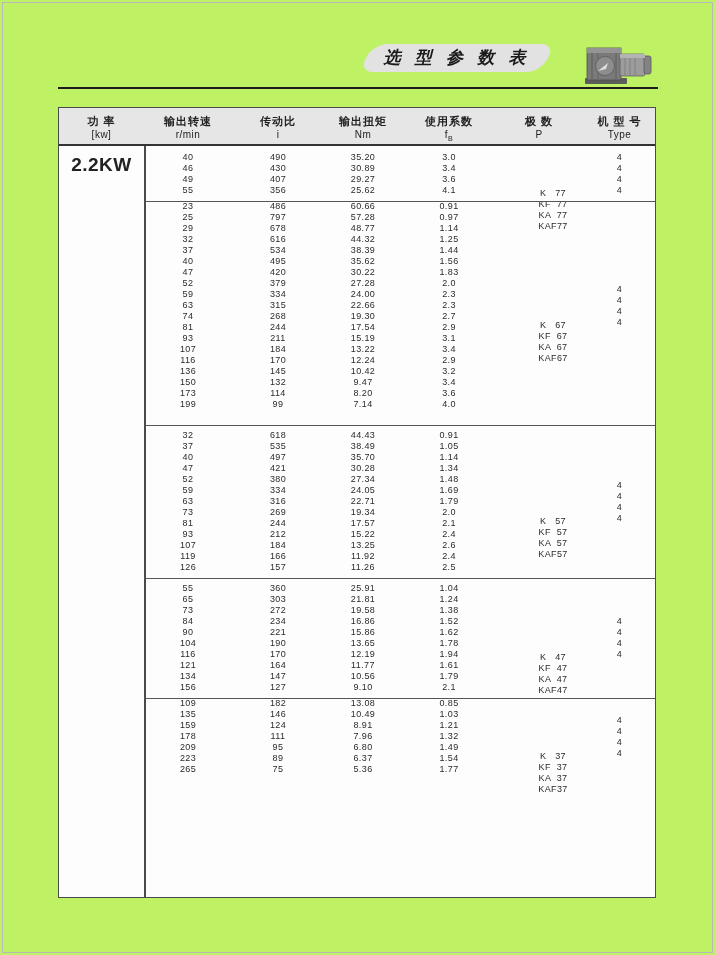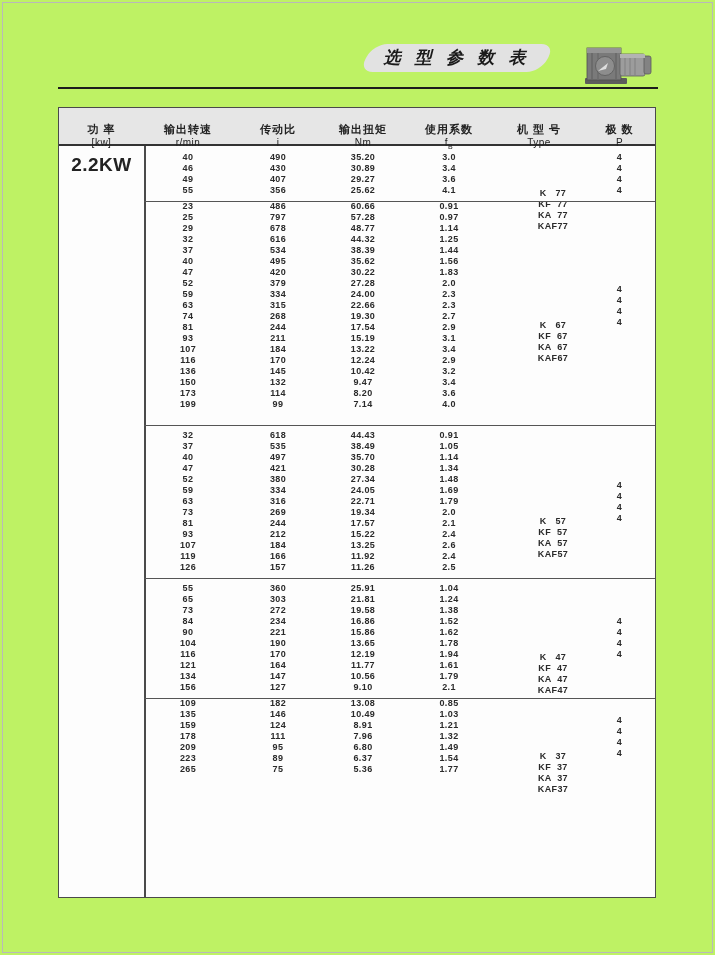--- a/index.html
+++ b/index.html
@@ -30,30 +30,30 @@
   }
   .col1-divider{position:absolute;left:85px;top:0;bottom:0;width:1.5px;background:#4a4a4a;}
 
   .thead{
     position:relative;height:38px;background:#e6e6e6;border-bottom:2px solid #333;
     box-sizing:border-box;display:flex;
   }
   .th-power{width:85px;flex:none;text-align:center;}
   .th-grid{flex:none;display:grid;grid-template-columns:88px 92px 78px 94px 86px 75px;width:513px;}
   .th{text-align:center;}
-  .th .zh{display:block;font-size:11px;font-weight:bold;letter-spacing:1px;margin-top:14px;line-height:14px;}
+  .th .zh{display:block;font-size:11px;font-weight:bold;letter-spacing:1px;margin-top:6px;line-height:14px;}
   .th .en{display:block;font-size:10px;line-height:13px;letter-spacing:0.5px;}
   .th .en sub{font-size:7px;}
 
   .power-value{
     position:absolute;left:0;top:46px;width:85px;text-align:center;
     font-size:19px;font-weight:bold;letter-spacing:0.5px;
   }
 
-  .groups{position:absolute;left:0;top:38px;right:0;bottom:0;font-weight:bold;}
+  .groups{position:absolute;left:0;top:38px;right:0;bottom:0;}
   .group{position:relative;box-sizing:border-box;}
   .group .sep{position:absolute;left:85px;right:0;top:0;height:1px;background:#555;}
   .rows{position:relative;margin-left:85px;width:513px;}
   .row{display:grid;grid-template-columns:88px 92px 78px 94px;height:11px;}
   .cell{font-size:9px;line-height:11px;text-align:center;letter-spacing:0.4px;color:#2a2a2a;}
   .models{
     position:absolute;left:352px;top:0;height:100%;width:161px;
     display:flex;flex-direction:column;justify-content:center;
   }
   .model-line{display:flex;height:11px;line-height:11px;}
@@ -107,26 +107,26 @@
         </div>
         <div class="th">
           <span class="zh">输出扭矩</span>
           <span class="en">Nm</span>
         </div>
         <div class="th">
           <span class="zh">使用系数</span>
           <span class="en"><span>f</span><sub>B</sub></span>
         </div>
         <div class="th">
+          <span class="zh">极  数</span>
+          <span class="en">P</span>
+        </div>
+        <div class="th">
           <span class="zh">机 型 号</span>
           <span class="en">Type</span>
-        </div>
-        <div class="th">
-          <span class="zh">极  数</span>
-          <span class="en">P</span>
         </div>
       </div>
     </div>
 
     <div class="power-value">2.2KW</div>
 
     <div class="groups">
         <div class="group" style="height: 55px; padding-top: 6px;">
           <div class="rows" style="height: 44px;">
             <div class="row">

